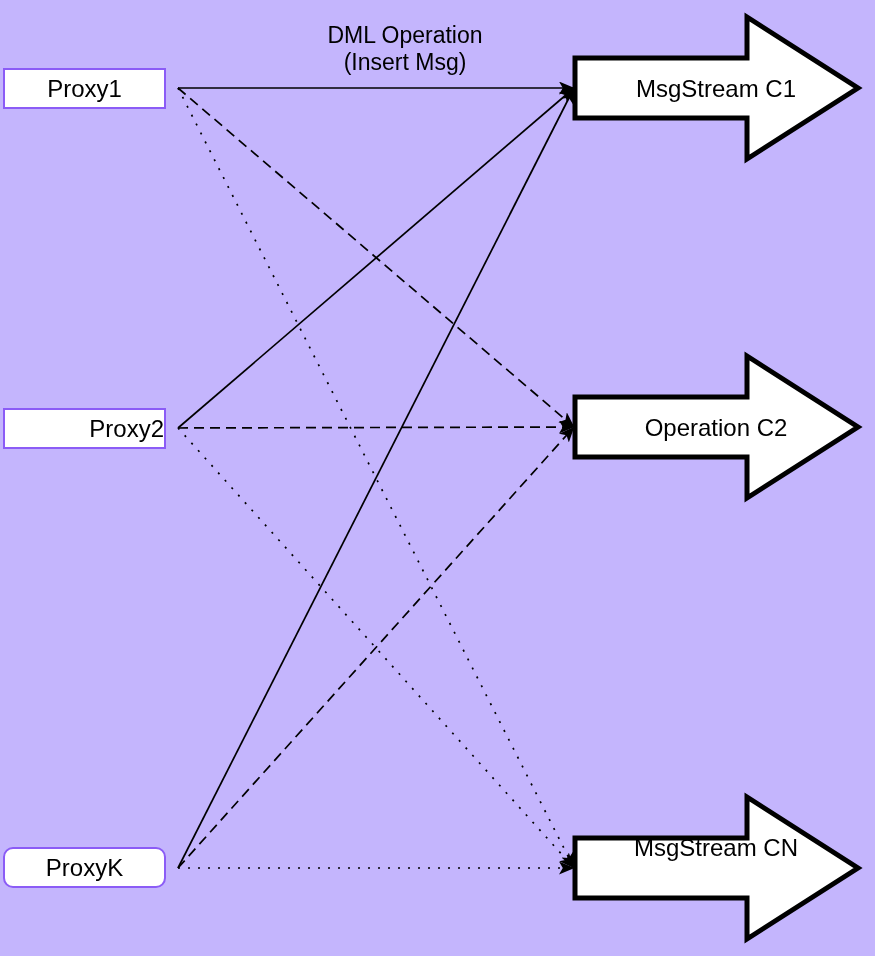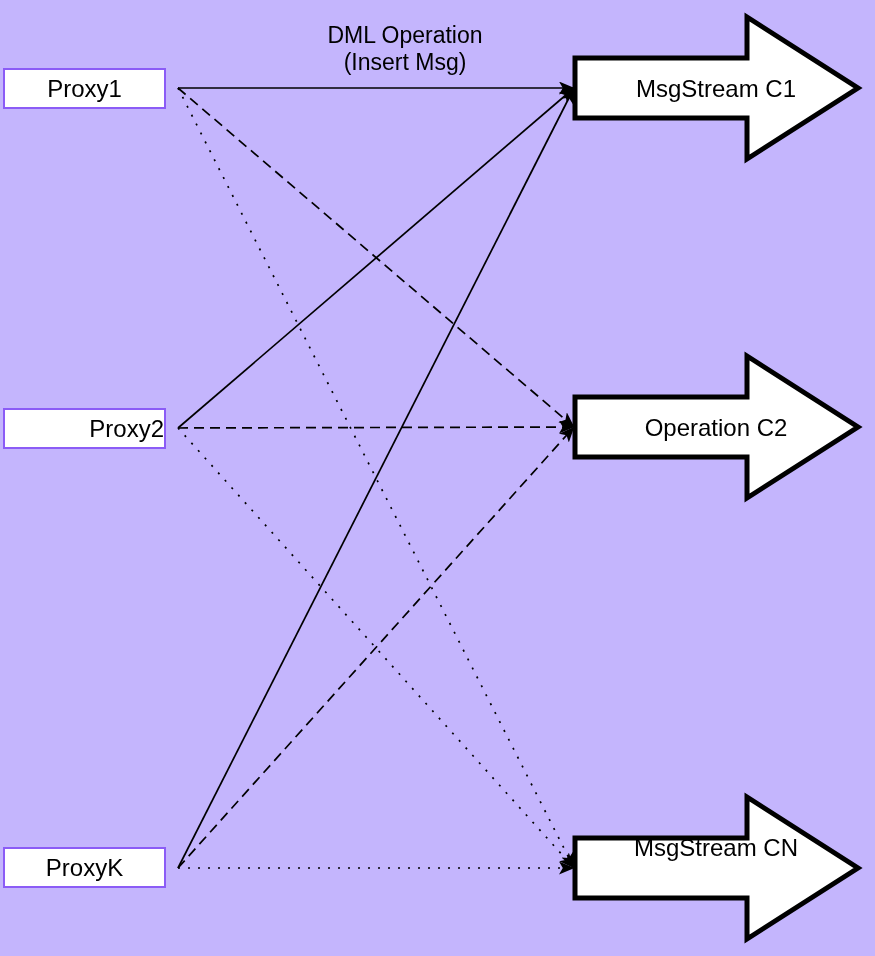--- a/index.html
+++ b/index.html
@@ -27,21 +27,21 @@
     position: absolute;
     left: 3px;
     width: 163px; height: 41px;
     border: 2px solid #8b5cf6;
     background: #ffffff;
     display: flex; align-items: center; justify-content: center;
     font-size: 24px;
   }
   .proxy-node.p1 { top: 68px; }
   .proxy-node.p2 { top: 408px; justify-content: flex-end; }
-  .proxy-node.pk { top: 847px; }
+  .proxy-node.pk { top: 847px; border-radius: 10px; }
 
   .stream-label {
     position: absolute;
     transform: translate(-50%, -50%);
     font-size: 24px;
     white-space: nowrap;
     left: 716px;
   }
   .stream-label.s1 { top: 89px; }
   .stream-label.s2 { top: 428px; }

